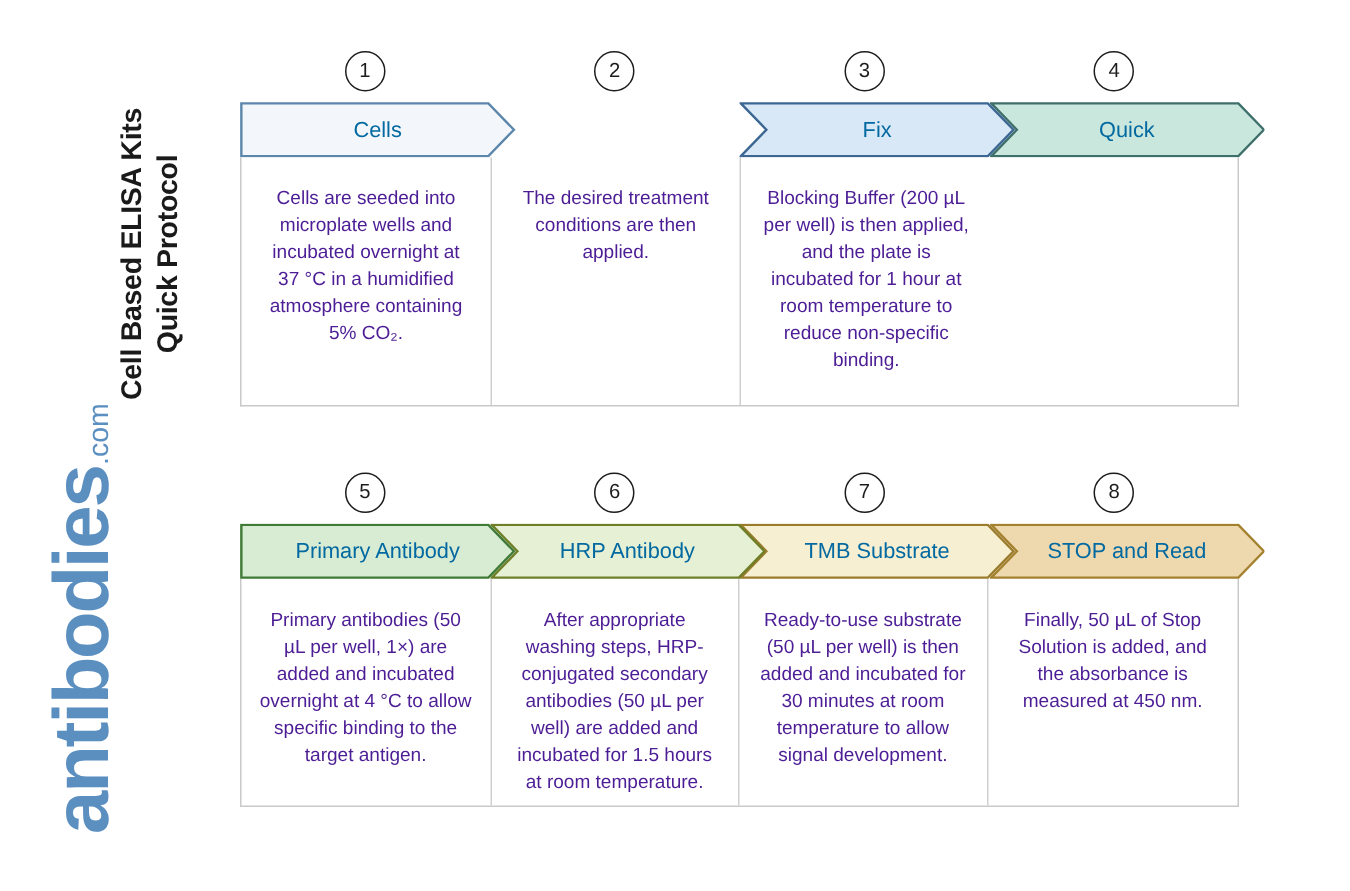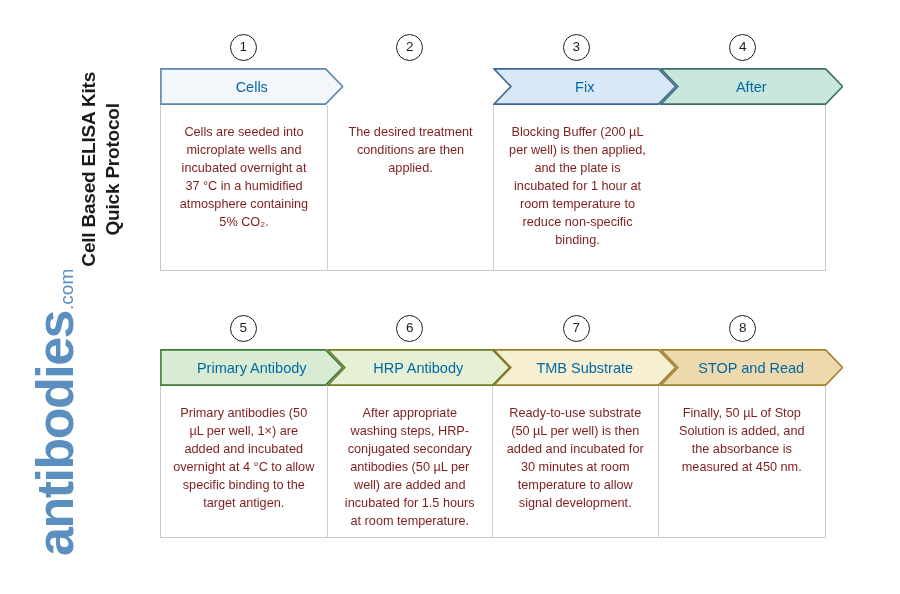--- a/index.html
+++ b/index.html
@@ -127,21 +127,21 @@
     box-sizing: border-box;
   }
   #row-1 .boxes { height: 166px; }
   #row-2 .boxes { height: 152px; }
   .box {
     box-sizing: border-box;
     border-right: 1px solid #cfcfcf;
     padding: 18px 12px 10px 12px;
     font-size: 12.7px;
     line-height: 1.42;
-    color: #7f1d1d;
+    color: #4c1d95;
     text-align: center;
   }
   .box:last-child { border-right: none; }
   .box.w1 { width: 167px; }
   .box.w2 { width: 166px; }
   .box.w3 { width: 166px; }
   .box.w4 { width: 167px; }
   .box-text { display: block; }
 </style>
 </head>
@@ -173,21 +173,21 @@
       <div class="chev" style="left: 333px; width: 183.5px; z-index: 8;">
         <svg viewBox="0 0 183.5 37" preserveAspectRatio="none">
           <polygon points="0.9,0.9 165.6,0.9 182.6,18.5 165.6,36.1 0.9,36.1 17.9,18.5" fill="#d9e8f7" stroke="#3b6792" stroke-width="1.6"></polygon>
         </svg>
         <span class="chev-label">Fix</span>
       </div>
       <div class="chev" style="left: 499.5px; width: 183.5px; z-index: 7;">
         <svg viewBox="0 0 183.5 37" preserveAspectRatio="none">
           <polygon points="0.9,0.9 165.6,0.9 182.6,18.5 165.6,36.1 0.9,36.1 17.9,18.5" fill="#c9e7dd" stroke="#3f6f6a" stroke-width="1.6"></polygon>
         </svg>
-        <span class="chev-label">After</span>
+        <span class="chev-label">Quick</span>
       </div>
     </div>
     <div class="boxes">
       <div class="box w1">
         <span class="box-text">Cells are seeded into microplate wells and incubated overnight at 37 °C in a humidified atmosphere containing 5% CO₂.</span>
       </div>
       <div class="box w2">
         <span class="box-text">The desired treatment conditions are then applied.</span>
       </div>
       <div class="box w4">

